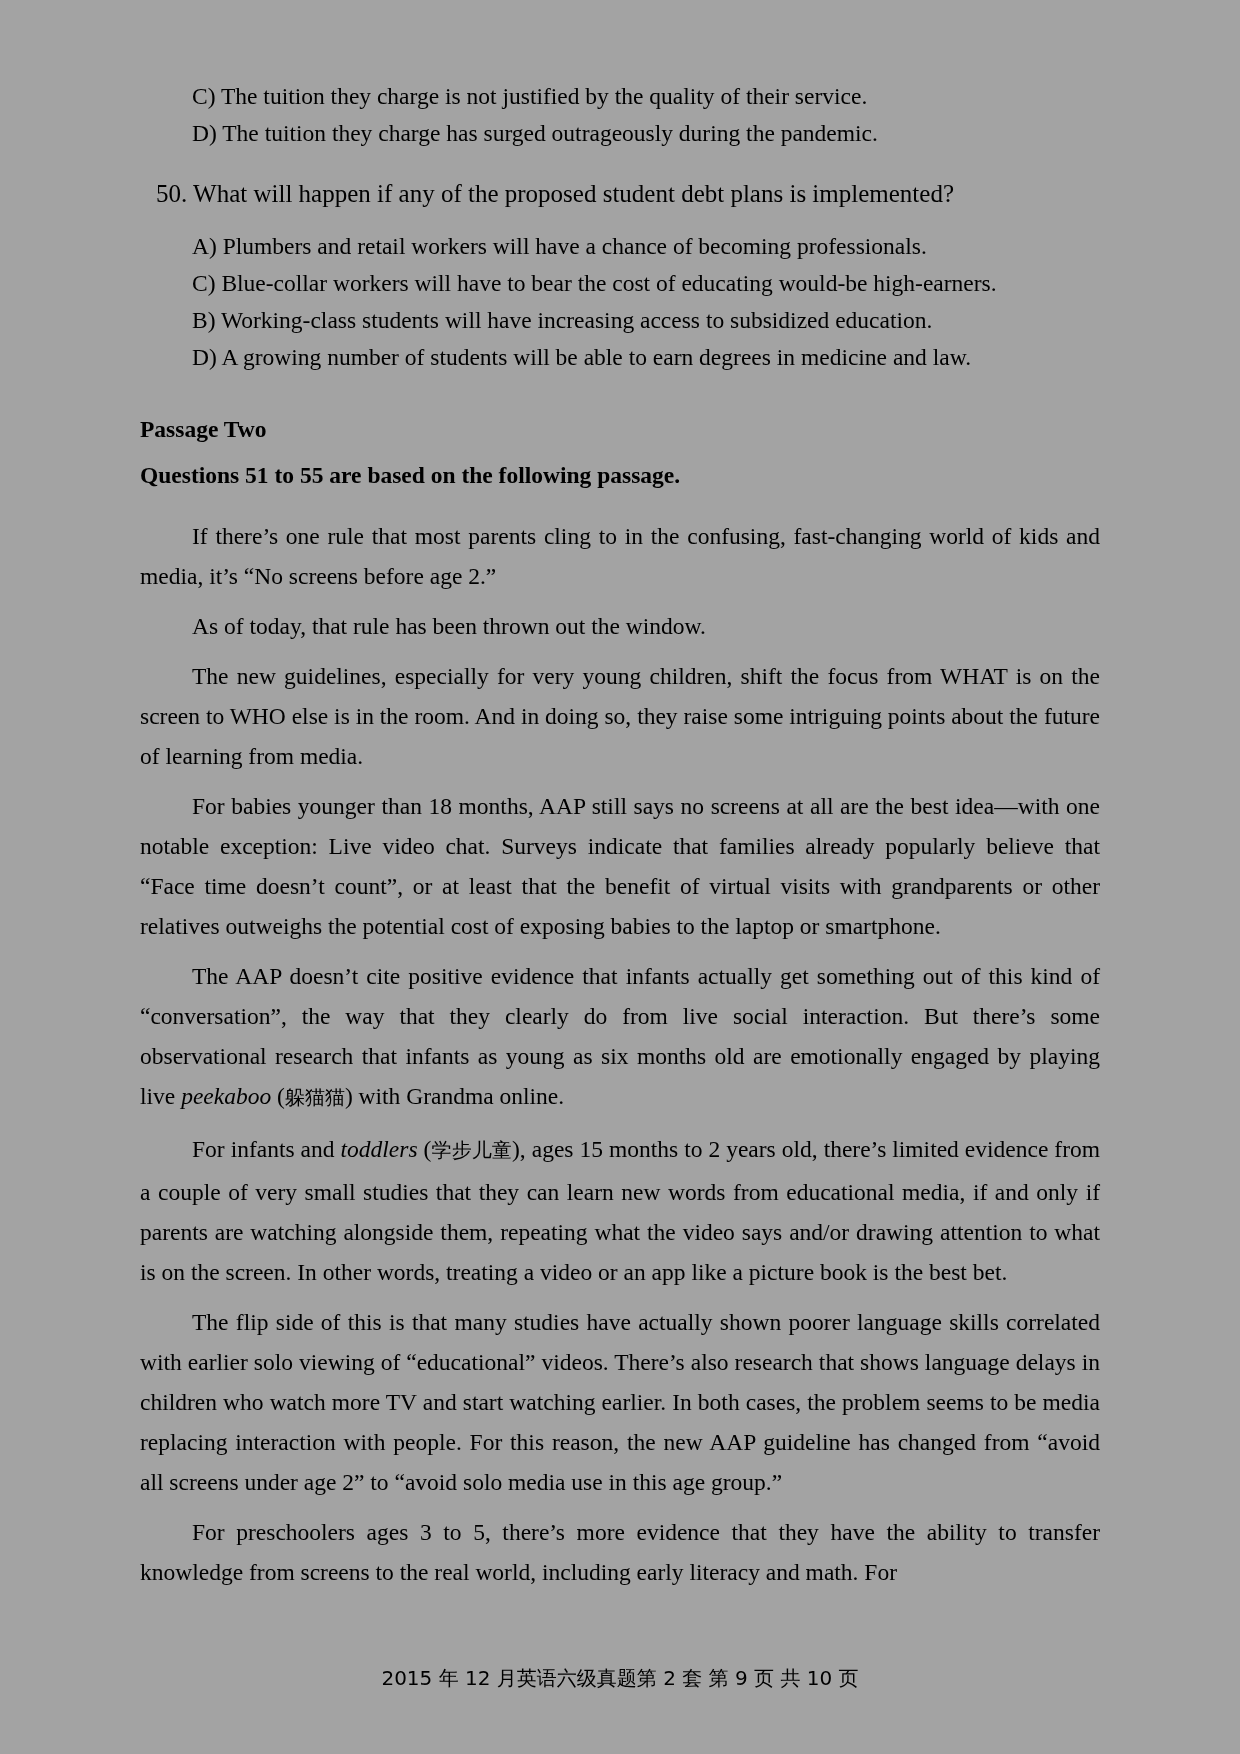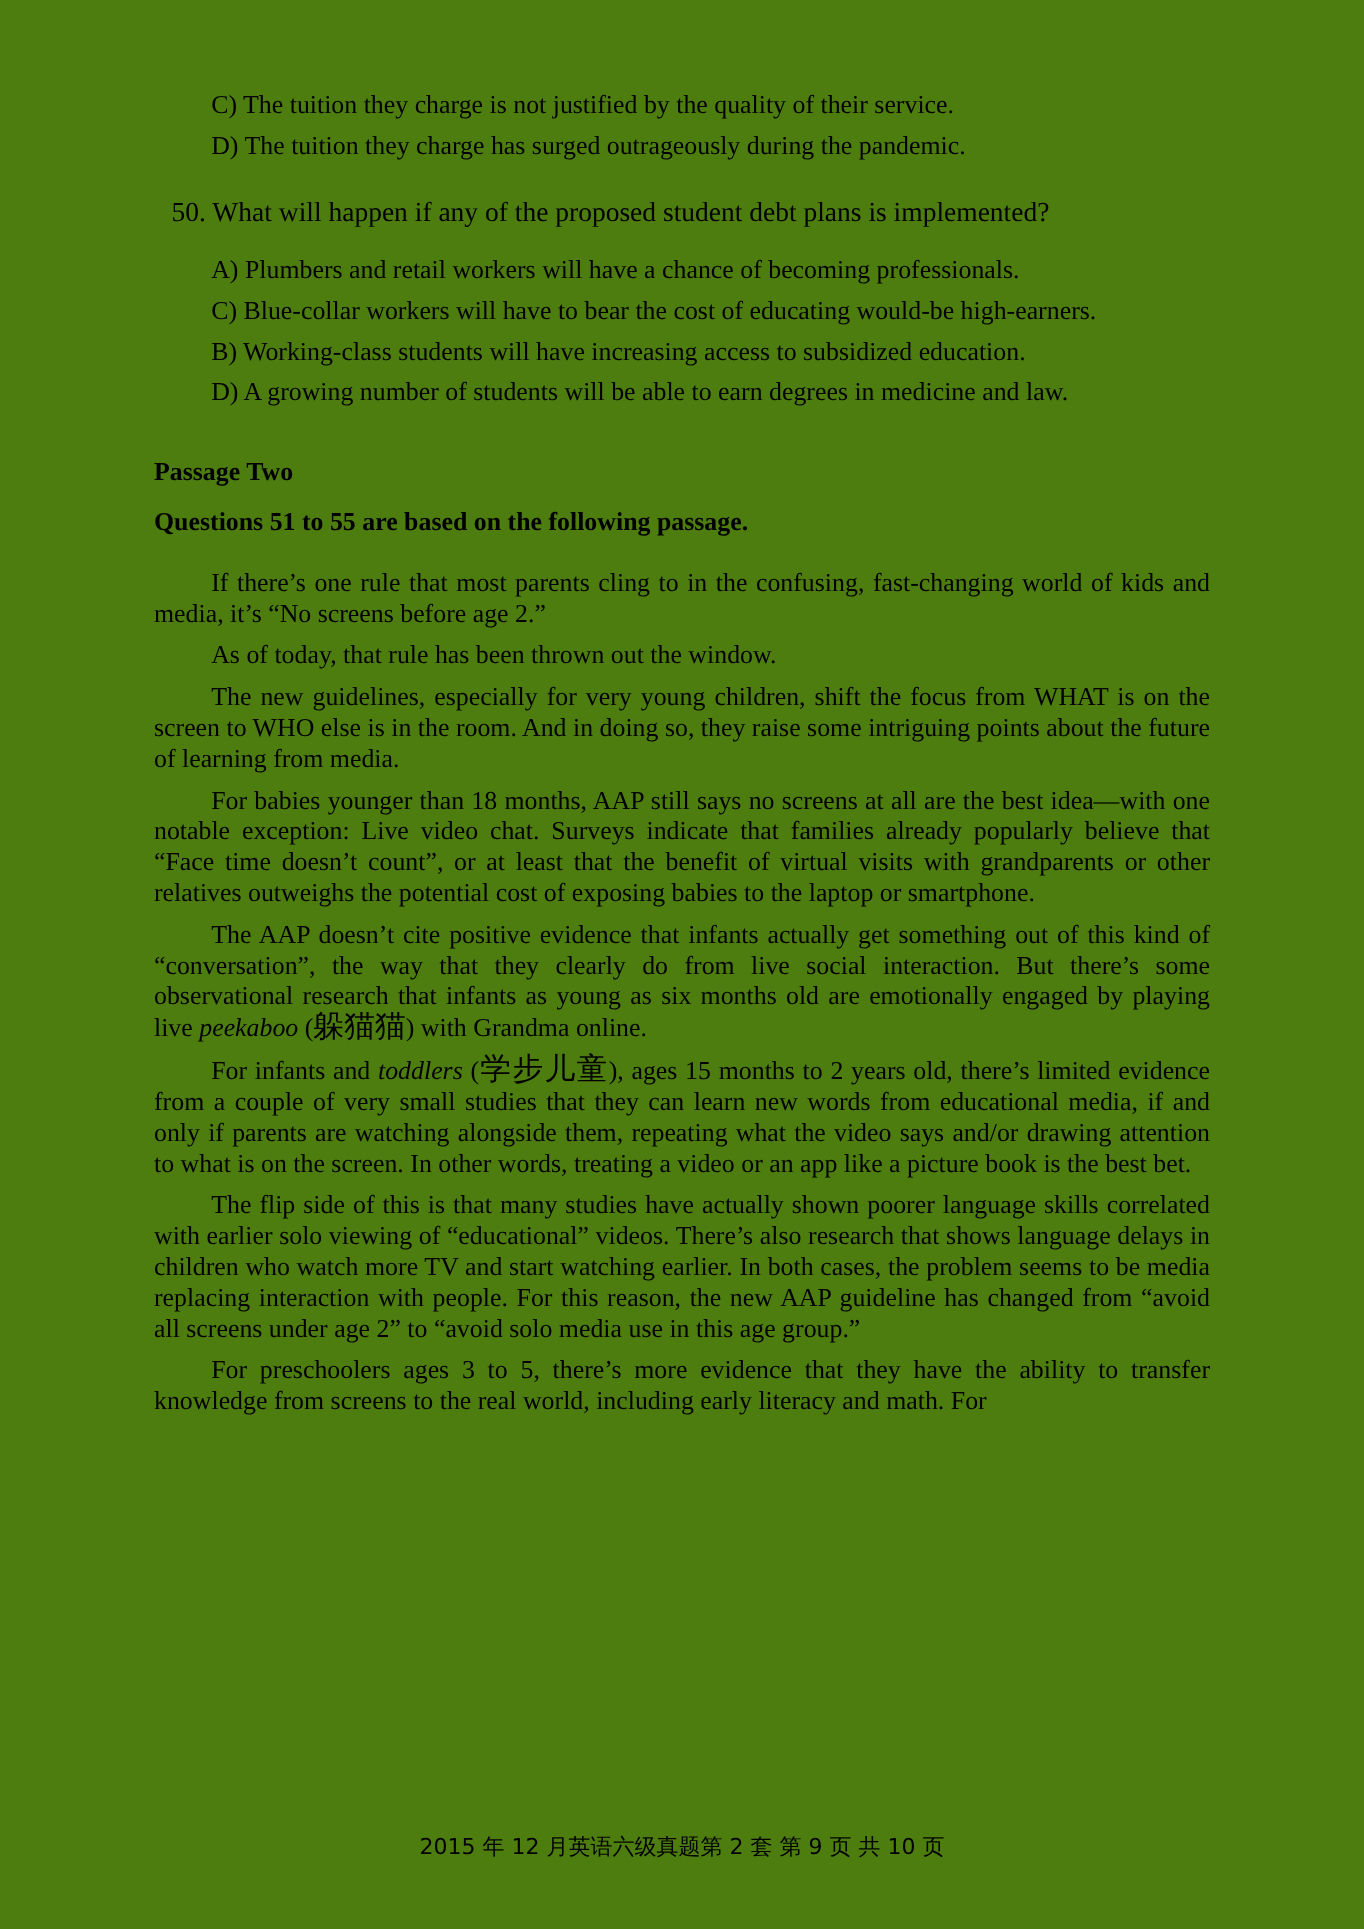--- a/index.html
+++ b/index.html
@@ -4,21 +4,21 @@
 <style>
   html, body {
     margin: 0;
     padding: 0;
     background: #ffffff;
   }
   .page {
     position: relative;
     width: 1240px;
     height: 1754px;
-    background: #4d7c0f;
+    background: #a3a3a3;
     box-sizing: border-box;
     padding: 78px 140px 0 140px;
     font-family: "Liberation Serif", "DejaVu Serif", serif;
     color: #000000;
   }
   .content {
     width: 960px;
   }
   
   .opt-line {
@@ -49,40 +49,40 @@
   .heading.passage-title {
     margin-top: 35px;
   }
   .heading.questions-line {
     margin-top: 9px;
     font-family: Liberation Serif, serif;
   }
   
   .para {
     font-size: 23.5px;
-    line-height: 28px;
+    line-height: 40px;
     text-align: justify;
     text-align-last: left;
     text-justify: inter-word;
     margin: 0;
     text-indent: 52px;
     hyphens: none;
   }
   .para + .para {
     margin-top: 10px;
   }
   .first-para {
     margin-top: 22px;
   }
   .para i {
     font-style: italic;
   }
   .cjk {
-    font-family: Liberation Serif, serif;
-    font-size: 28px;
+    font-family: Liberation Mono, monospace;
+    font-size: 20px;
     font-style: normal;
   }
   
   .footer {
     position: absolute;
     left: 0;
     right: 0;
     bottom: 62px;
     text-align: center;
     font-size: 20px;

